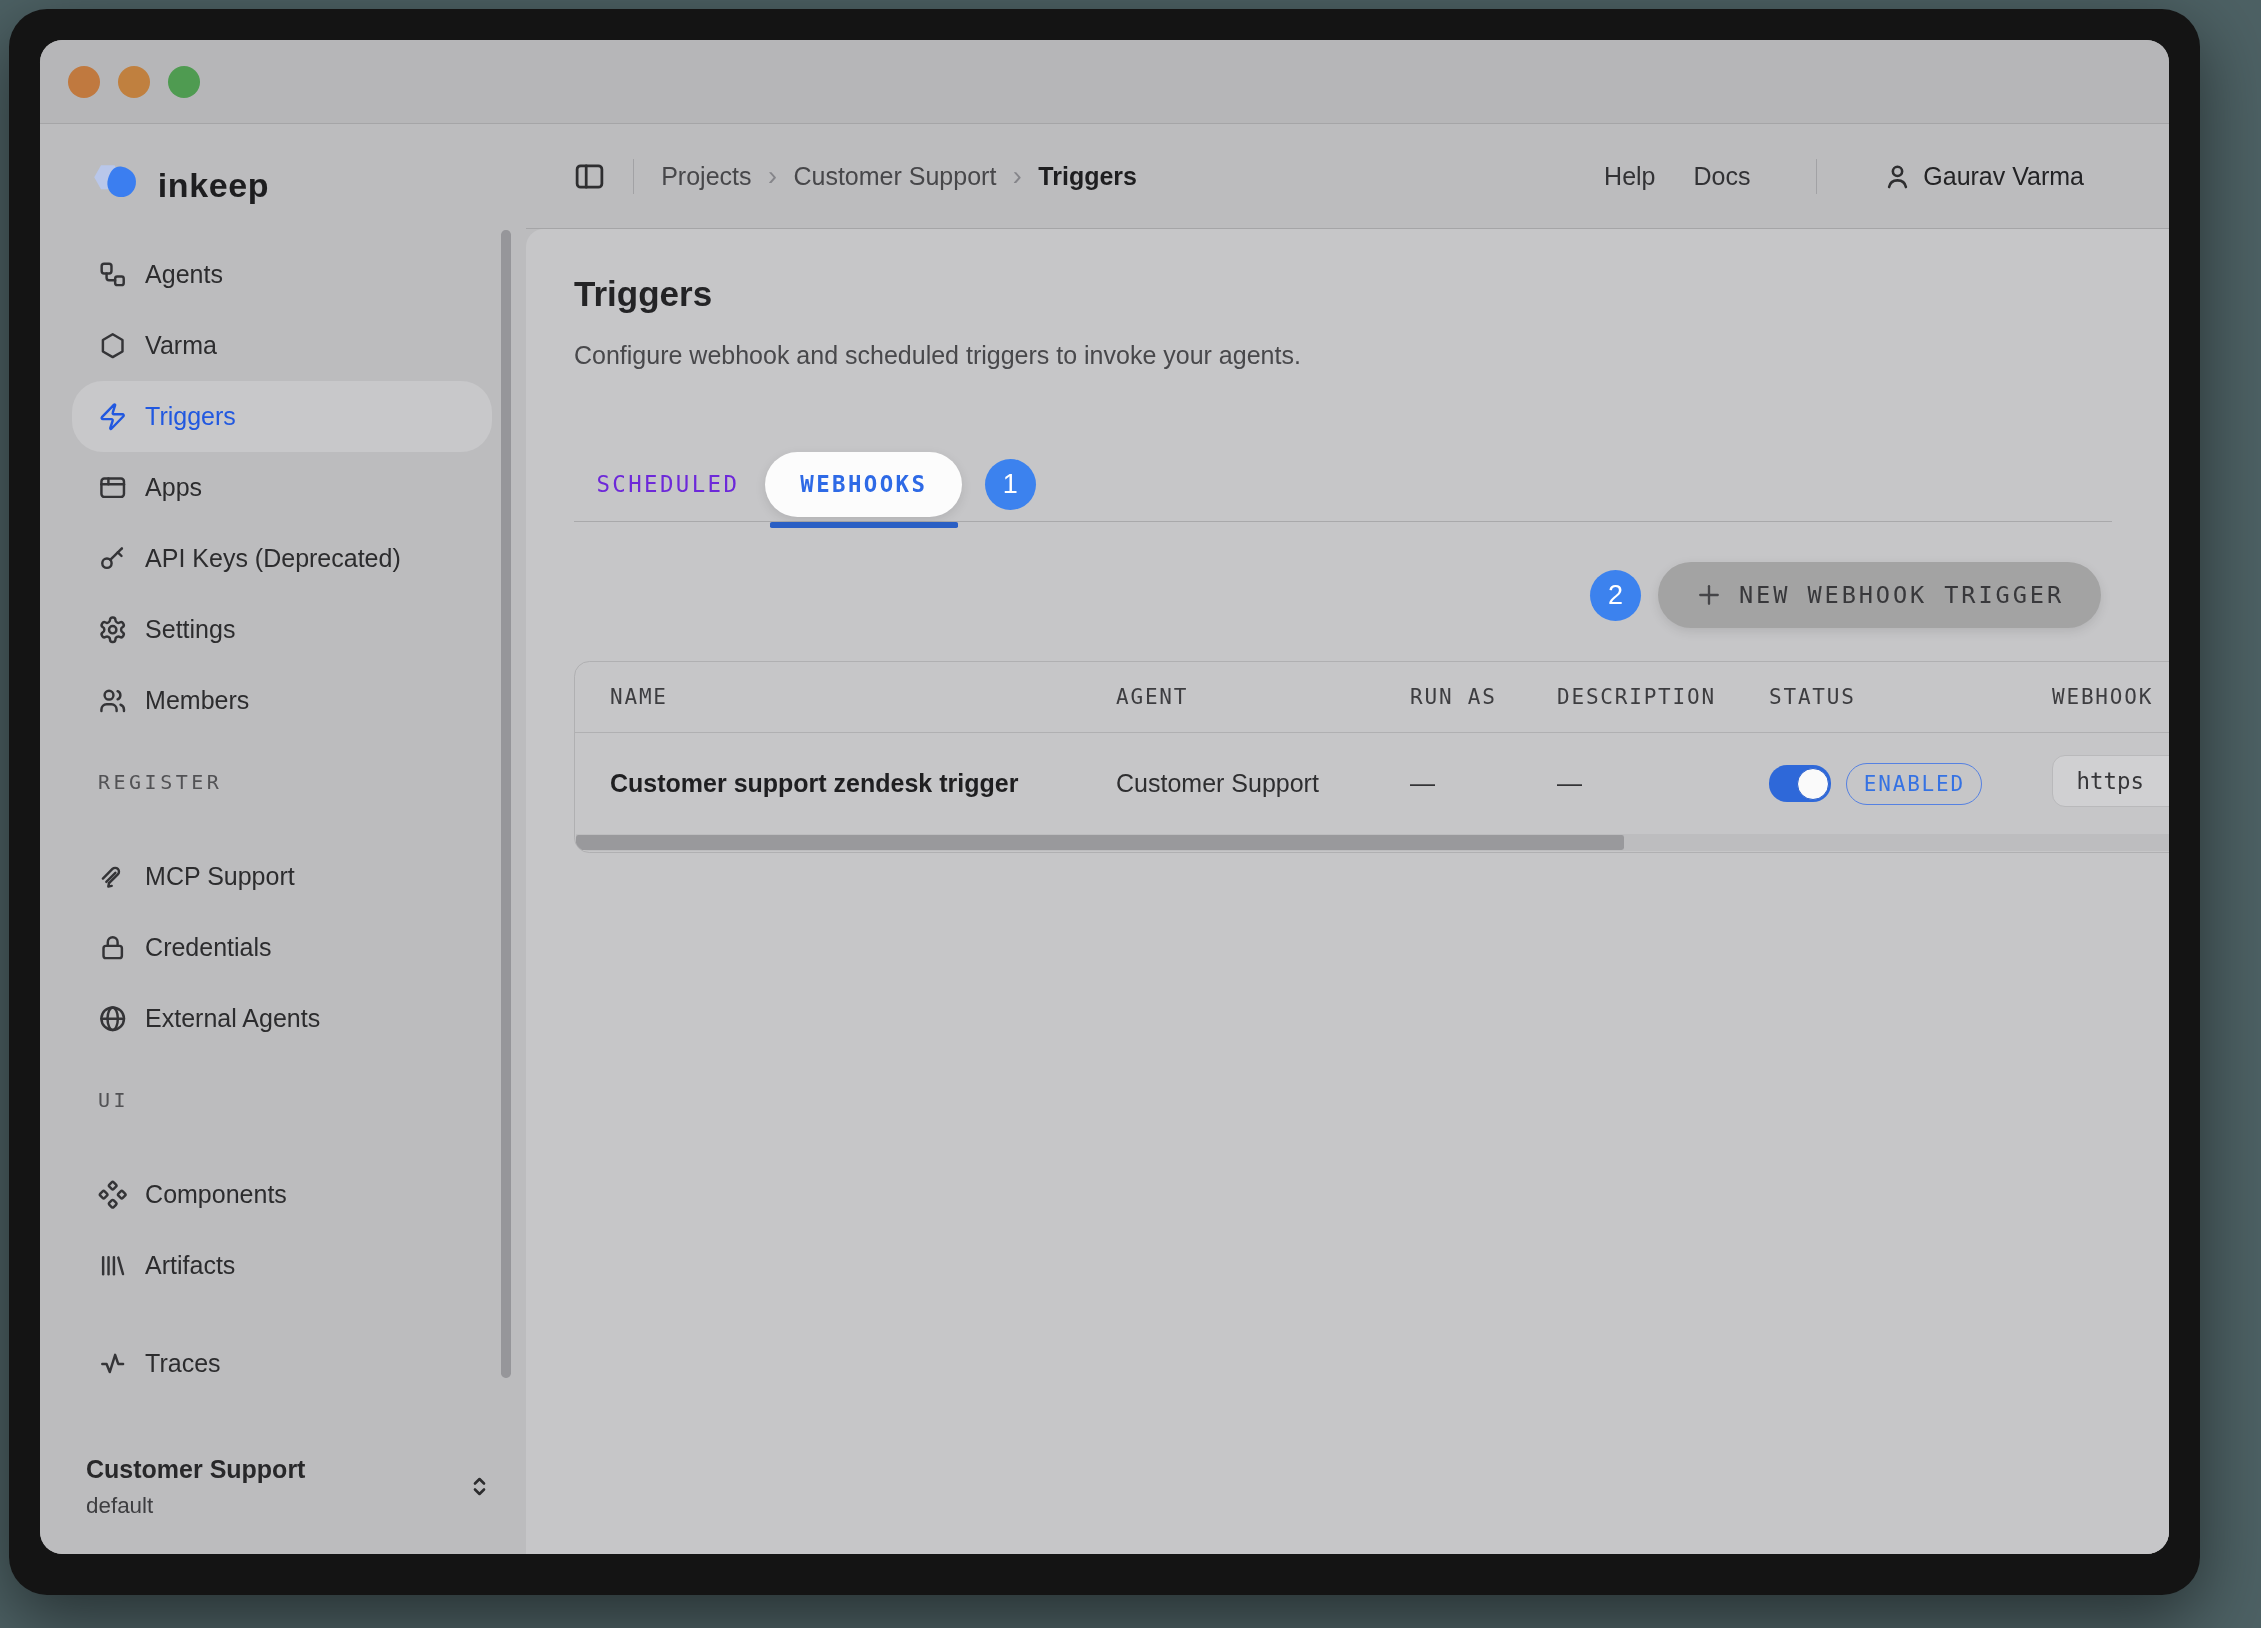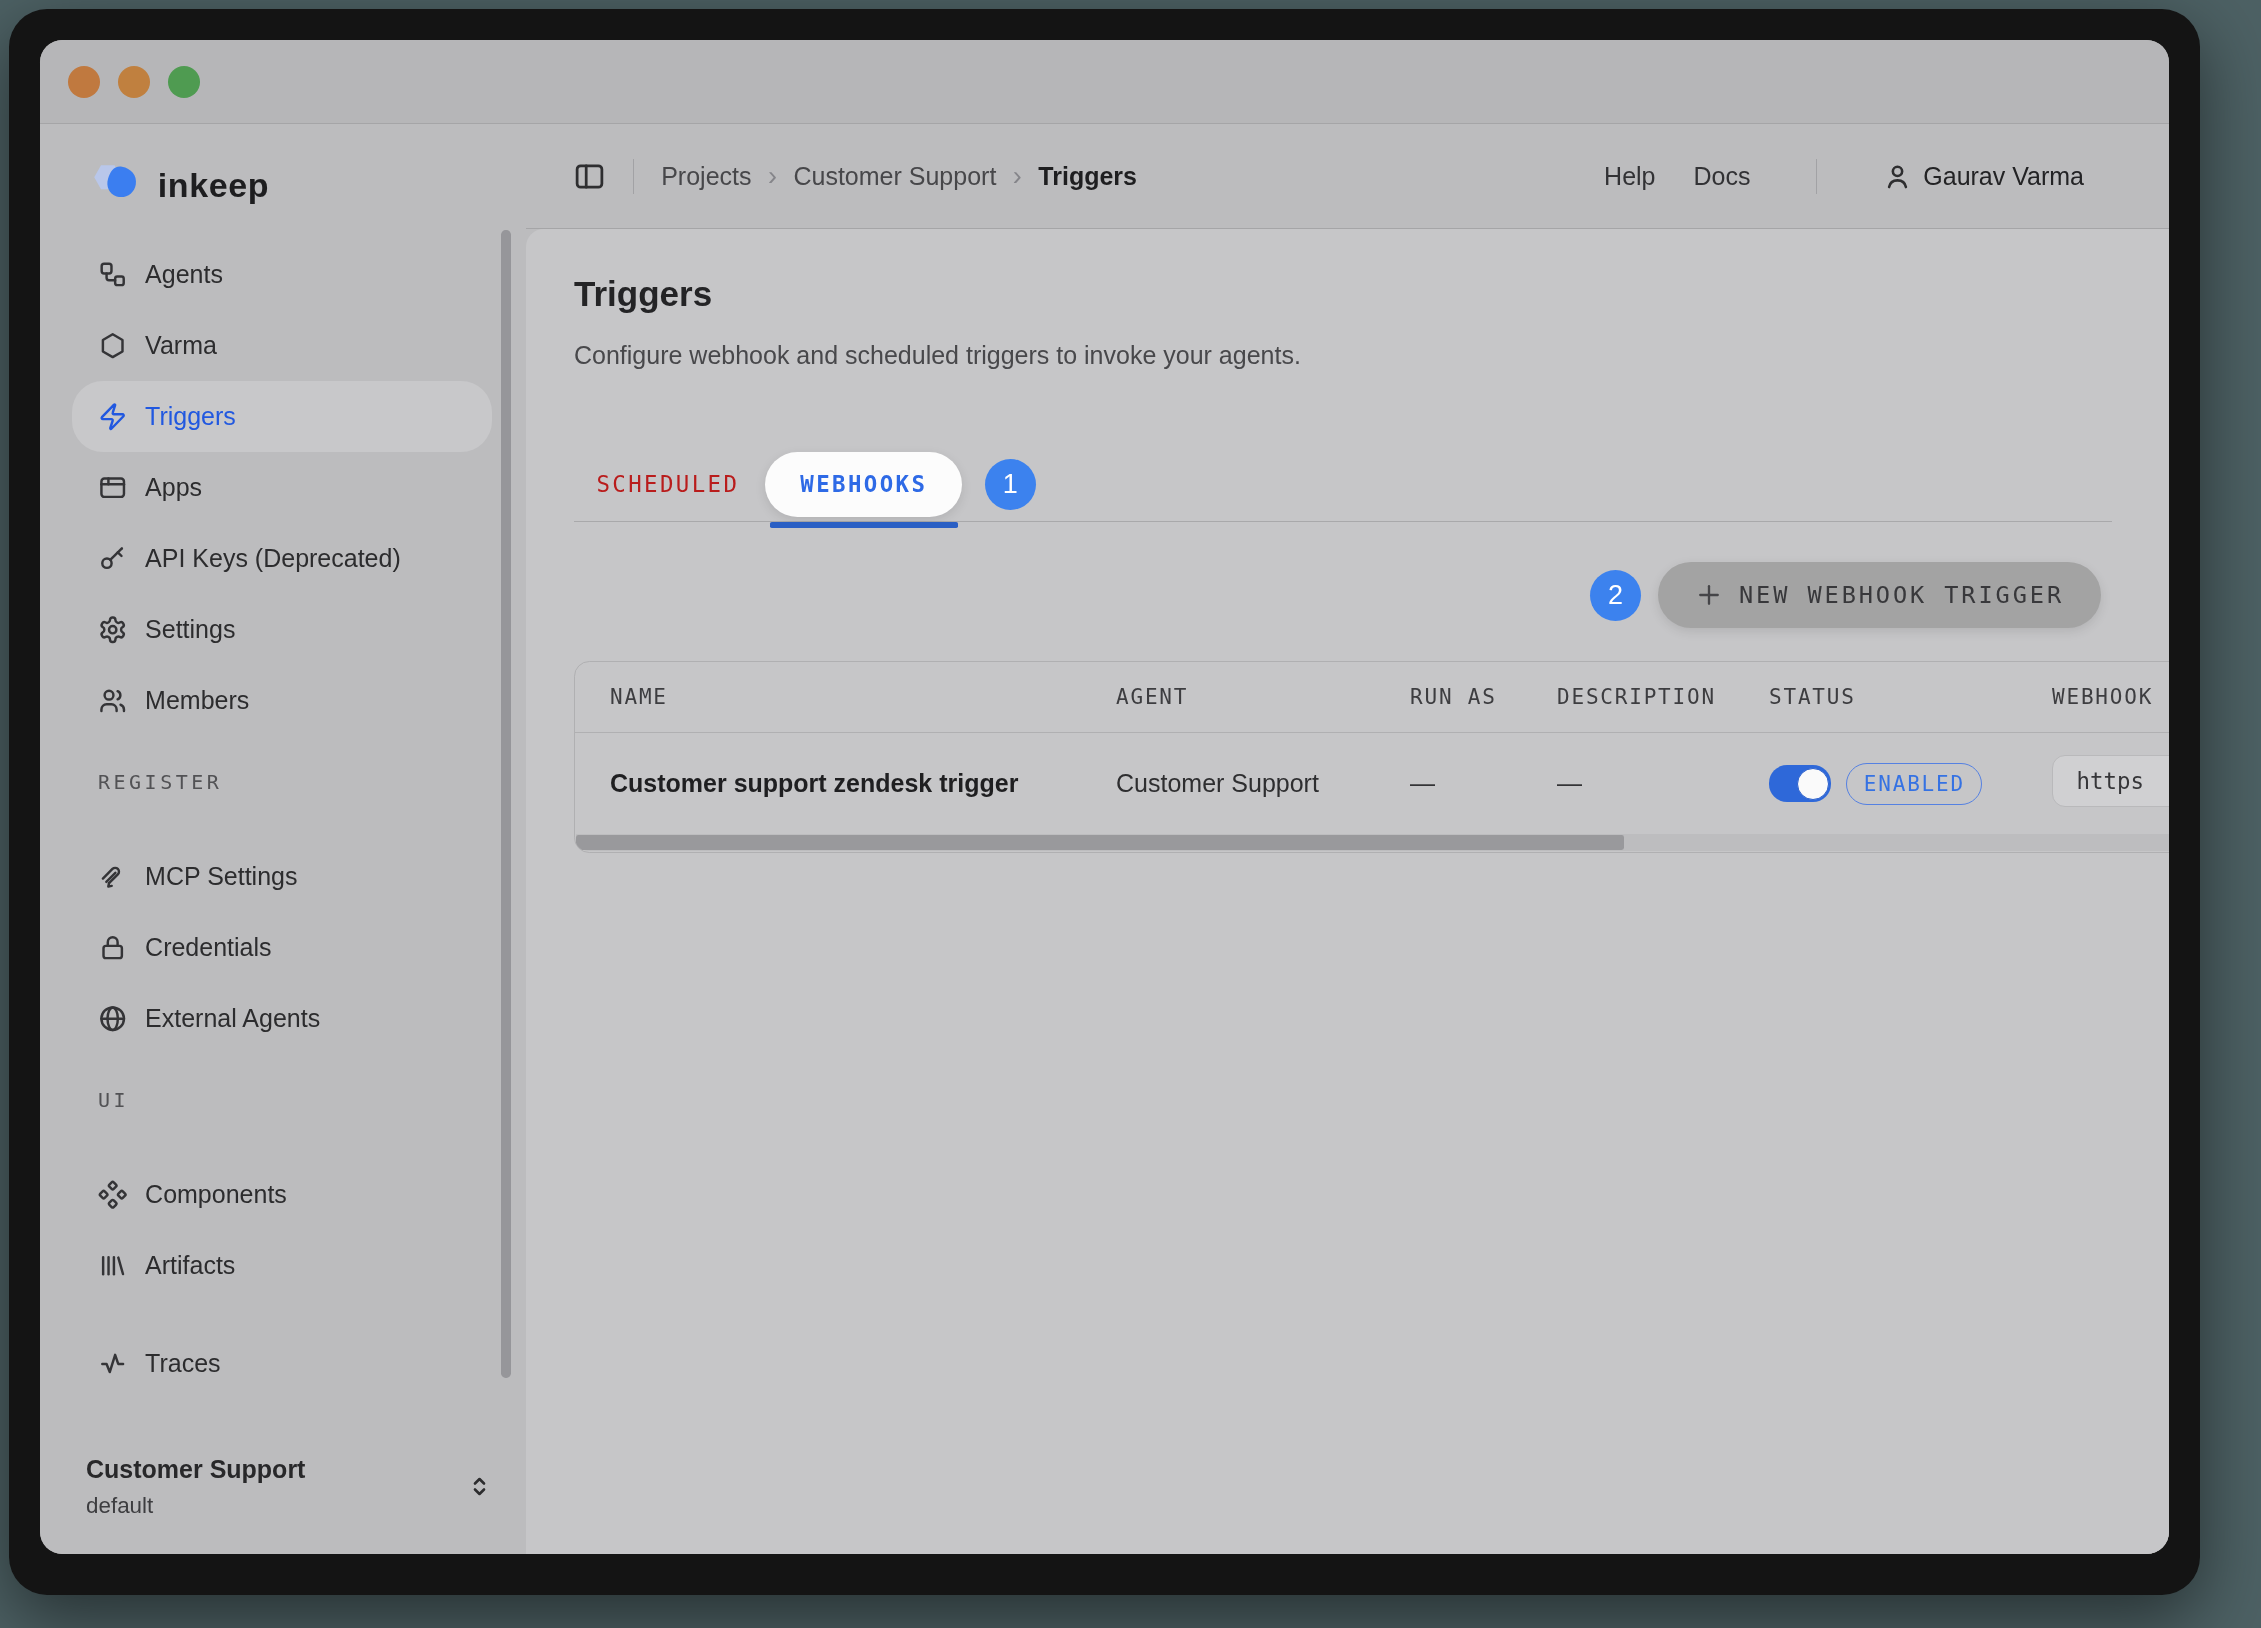--- a/index.html
+++ b/index.html
@@ -103,21 +103,21 @@
   .page-title { font-size:35px; font-weight:600; color:#242426; }
   .page-desc { margin-top:27px; font-size:25px; color:#48484b; }
 
   .tabs-row {
     margin-top:77px; margin-right:57px; height:75px;
     border-bottom:1.8px solid #a9a9ab;
     display:flex; align-items:center;
   }
   .tab {
     font-family:"DejaVu Sans Mono", monospace;
-    font-size:22.4px; letter-spacing:2.4px; color:#b91c1c;
+    font-size:22.4px; letter-spacing:2.4px; color:#6d28d9;
     padding:0 26px 0 22.4px; cursor:default;
   }
   .tab-pill {
     position:relative; height:65px; padding:0 35px;
     background:#fcfcfc; border-radius:34px;
     display:flex; align-items:center;
     box-shadow:0 3.5px 10.6px rgba(0,0,0,.10);
   }
   .tab-pill .tab-label {
     font-family:"DejaVu Sans Mono", monospace;
@@ -276,21 +276,21 @@
         </div>
 
         <div class="section-label">REGISTER</div>
         <div class="nav">
           <div class="nav-item">
             <svg class="ic" viewBox="0 0 24 24">
                 <path d="M4 13.5 11.8 5.7a3.1 3.1 0 0 1 4.4 4.4L9 17.3"></path>
                 <path d="M6.8 16.3 14.2 8.9"></path>
                 <path d="M9 17.3l-.6 2.8 2.8-.6"></path>
               </svg>
-            <span>MCP Settings</span>
+            <span>MCP Support</span>
           </div>
           <div class="nav-item">
             <svg class="ic" viewBox="0 0 24 24">
                 <rect x="4.5" y="10.5" width="15" height="10" rx="2"></rect>
                 <path d="M8 10.5V7.5a4 4 0 0 1 8 0v3"></path>
               </svg>
             <span>Credentials</span>
           </div>
           <div class="nav-item">
             <svg class="ic" viewBox="0 0 24 24">

